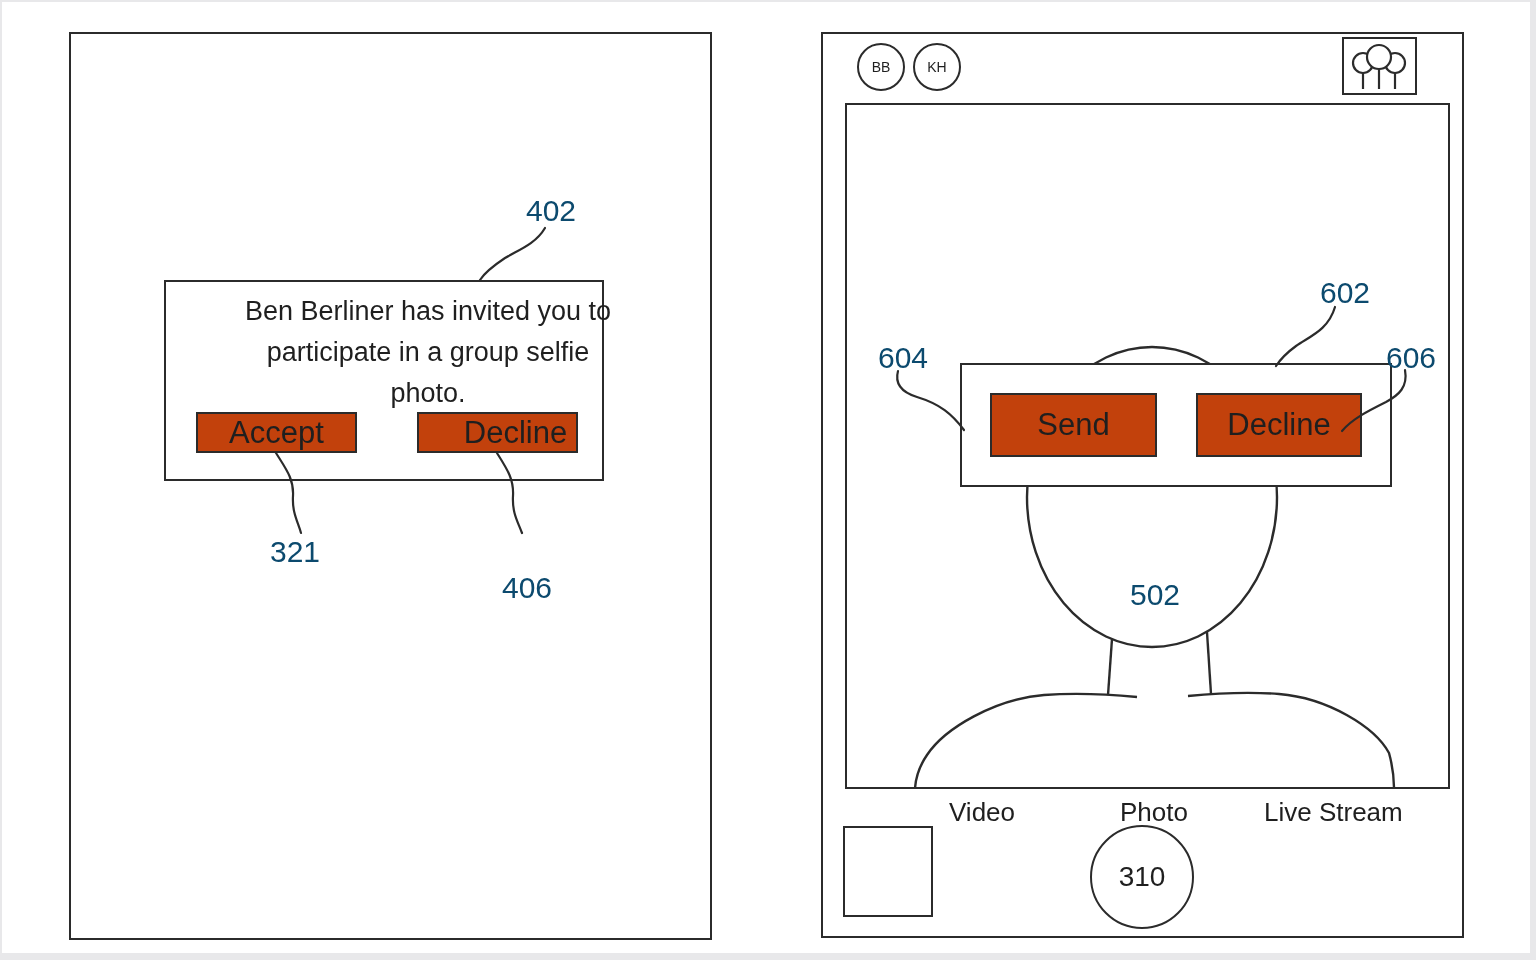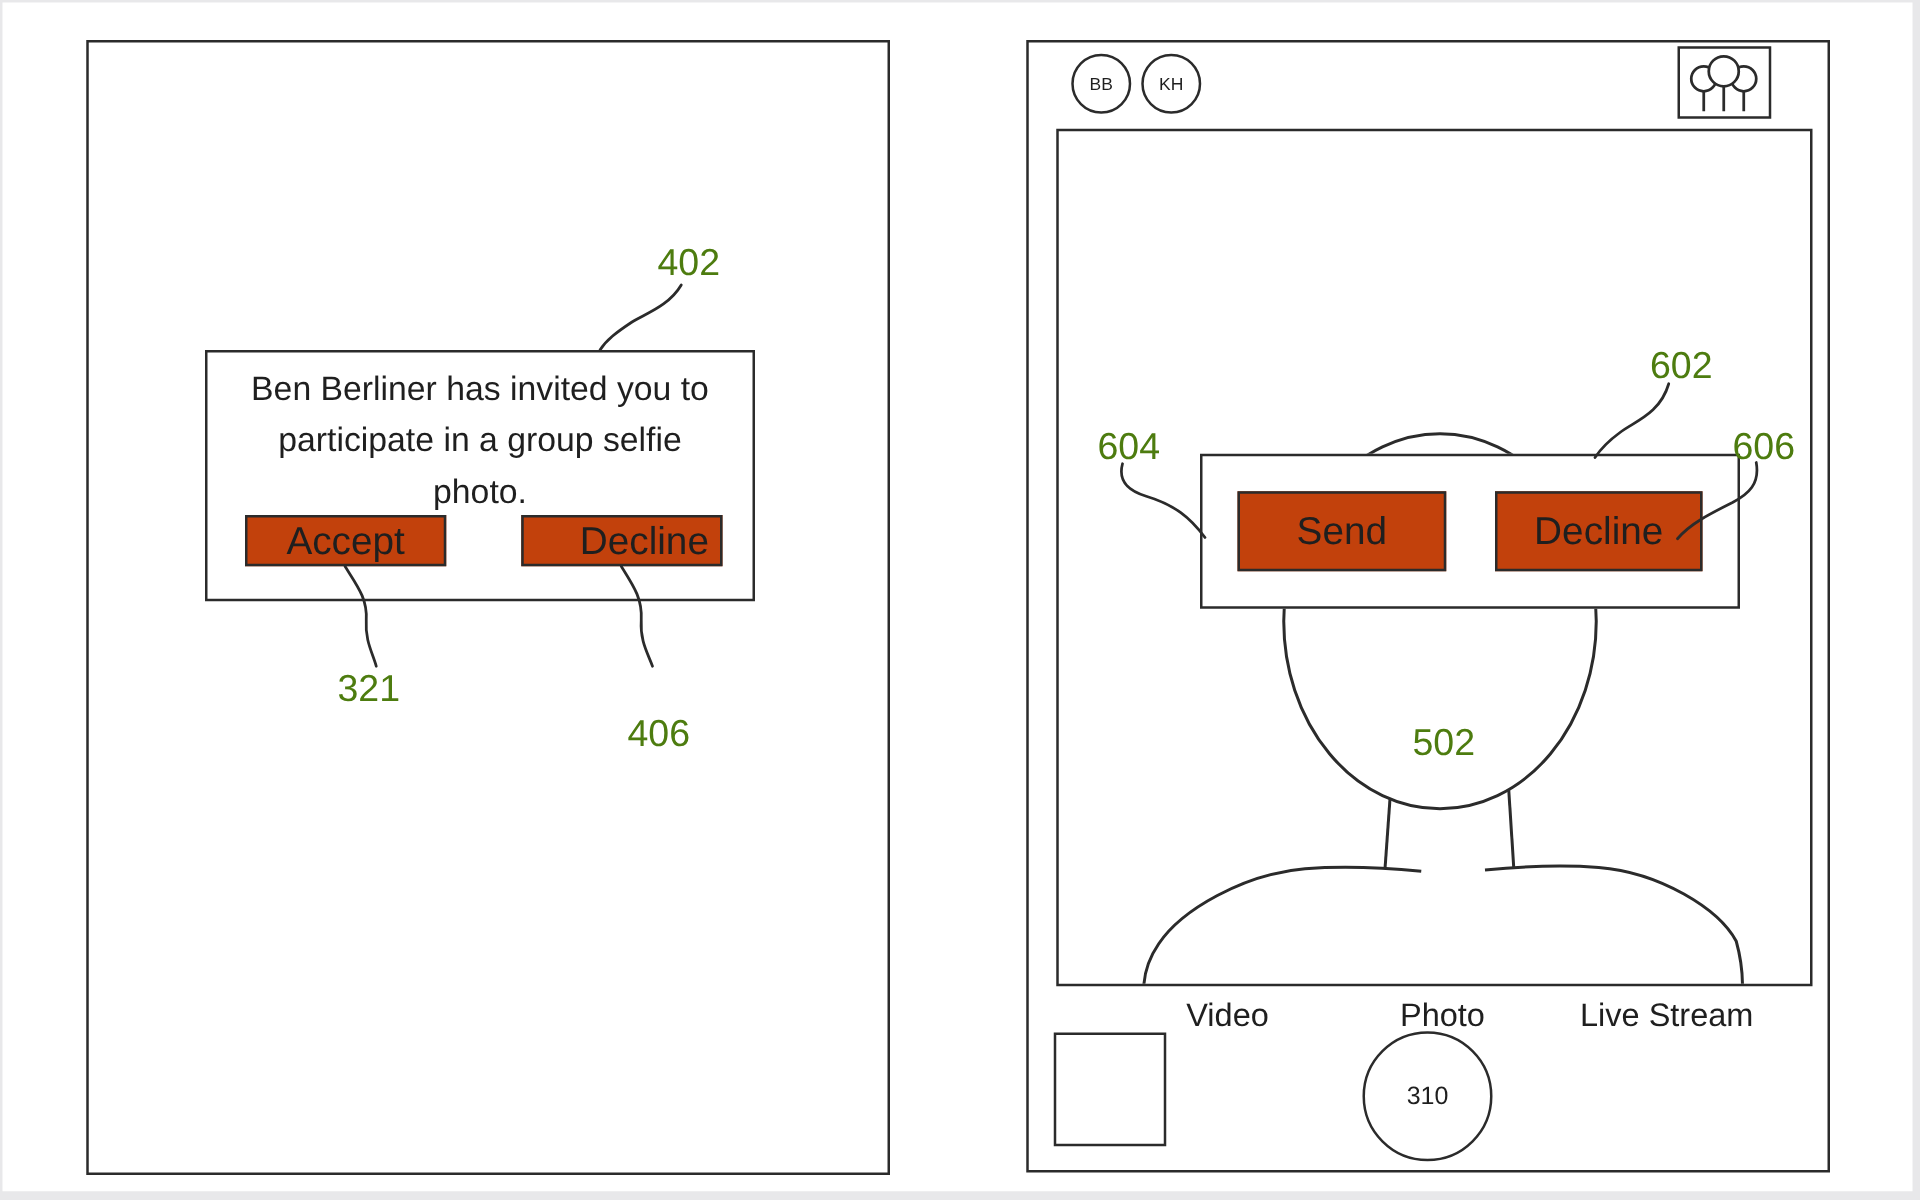--- a/index.html
+++ b/index.html
@@ -1,32 +1,32 @@
 <!DOCTYPE html>
 <html><head>
 <meta charset="utf-8">
 <style>
   html,body{margin:0;padding:0;background:#e8e8ea;}
   #screen{position:relative;width:1536px;height:960px;background:#e8e8ea;overflow:hidden;
           font-family:"Liberation Sans",sans-serif;color:#1f1f1f;}
   #canvas{position:absolute;left:2px;top:2px;width:1528px;height:951px;background:#ffffff;}
-  .abs{position:absolute;}
+  .abs{position:absolute;padding-left:44px;}
   .panel{position:absolute;border:2px solid #2b2b2b;background:#ffffff;box-sizing:border-box;}
   .box{position:absolute;border:2px solid #2b2b2b;background:#ffffff;box-sizing:border-box;}
   .btn{position:absolute;border:2px solid #2b2b2b;background:#c2410c;box-sizing:border-box;
        display:flex;align-items:center;justify-content:center;font-size:31px;cursor:pointer;}
-  .refnum{position:absolute;font-size:30px;color:#4d7c0f;white-space:nowrap;}
+  .refnum{position:absolute;font-size:30px;color:#0c4a6e;white-space:nowrap;}
   .dlg-line{text-align:center;font-size:27px;line-height:41px;white-space:nowrap;}
   .mode{position:absolute;font-size:26px;white-space:nowrap;cursor:pointer;}
   .avatar{position:absolute;width:48px;height:48px;border:2px solid #2b2b2b;border-radius:50%;
           background:#fff;box-sizing:border-box;display:flex;align-items:center;justify-content:center;
           font-size:14px;cursor:pointer;}
   .shutter{position:absolute;left:1088px;top:823px;width:104px;height:104px;border:2px solid #2b2b2b;
            border-radius:50%;background:#fff;box-sizing:border-box;display:flex;align-items:center;
-           justify-content:center;font-size:20px;cursor:pointer;}
+           justify-content:center;font-size:28px;cursor:pointer;}
   svg{display:block;}
   .overlay-svg{position:absolute;left:0;top:0;pointer-events:none;}
 </style>
 </head>
 <body>
 
 <div id="screen">
   <div id="canvas">
 
     <div class="panel" style="left:67px;top:30px;width:643px;height:908px;">

